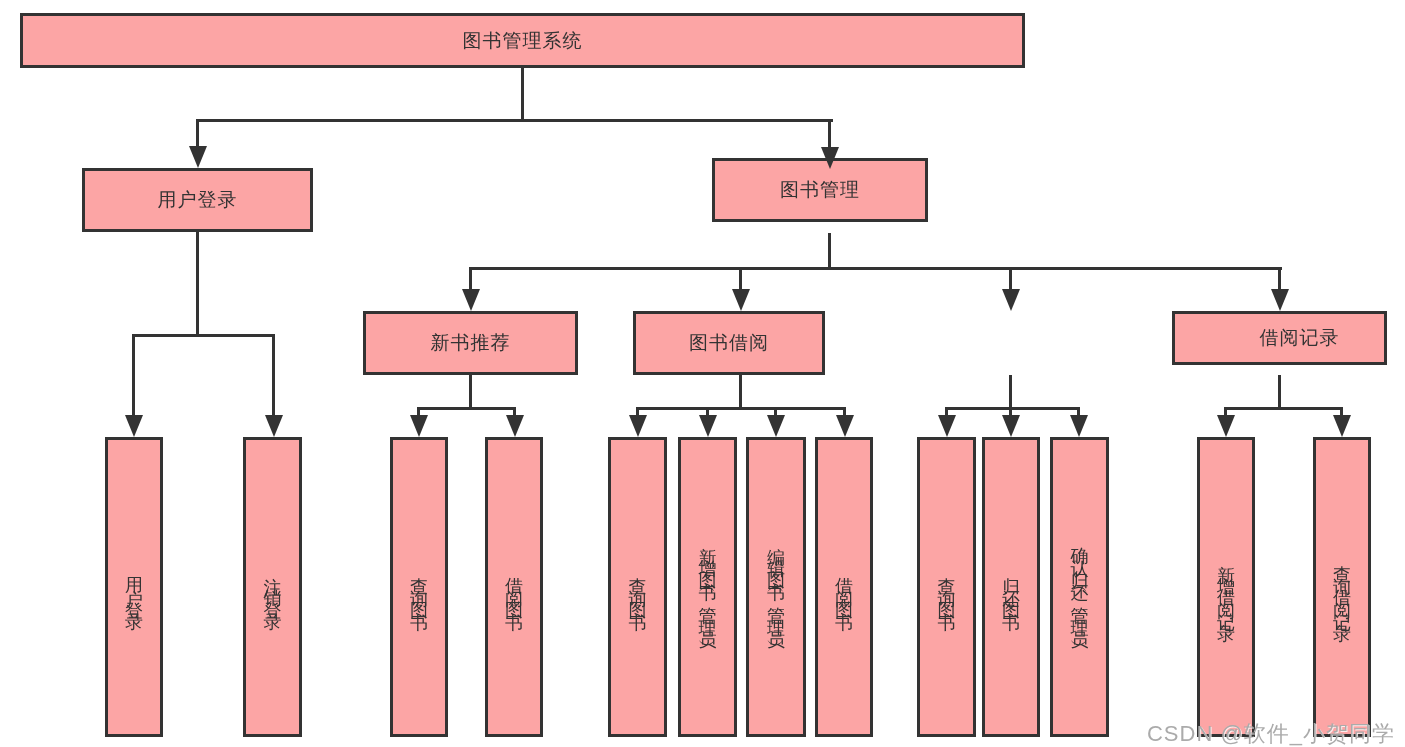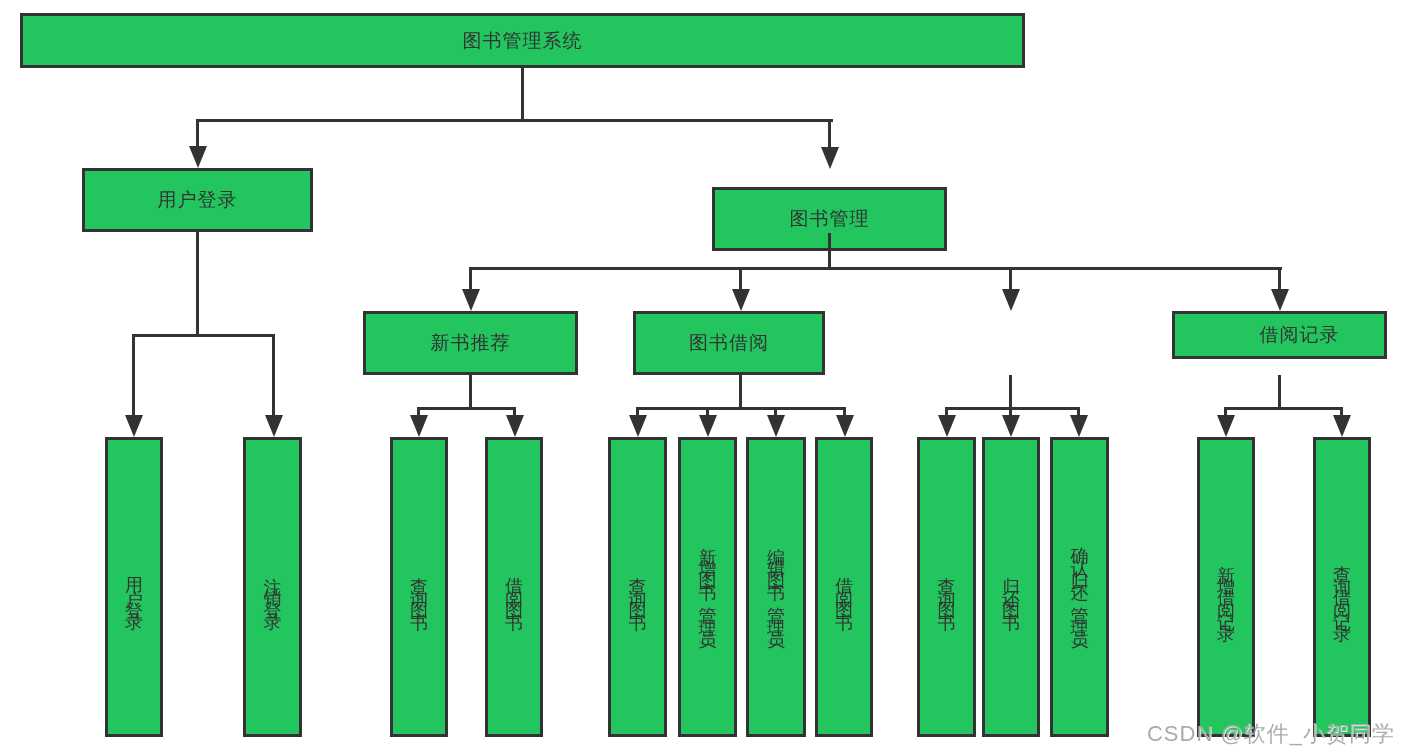--- a/index.html
+++ b/index.html
@@ -1,21 +1,21 @@
 <!DOCTYPE html>
 <html><head>
 <meta charset="utf-8">
 <style>
   html,body{margin:0;padding:0;background:#ffffff;}
   .canvas{
     position:relative;width:1405px;height:747px;background:#ffffff;overflow:hidden;
     font-family:"Liberation Sans","DejaVu Sans",sans-serif;color:#333333;
   }
   .box{
-    position:absolute;background:#22c55e;border:3px solid #333333;box-sizing:border-box;
+    position:absolute;background:#fca5a5;border:3px solid #333333;box-sizing:border-box;
     display:flex;align-items:center;justify-content:center;
   }
   .hbox{font-size:19px;letter-spacing:1px;color:#333333;}
   .vlabel{
     writing-mode:vertical-rl;text-orientation:mixed;
     font-size:18px;letter-spacing:12px;color:#333333;line-height:1;
     display:block;
   }
   .line{position:absolute;background:#333333;}
   .arrow{
@@ -25,25 +25,25 @@
   }
   .watermark{
     position:absolute;right:10px;top:719px;font-size:22px;color:#ababab;
     letter-spacing:1px;z-index:10;text-shadow:1px 1px 0 rgba(255,255,255,0.8);
     white-space:nowrap;
   }
 
   
   #b-root   {left:20px;  top:13px;  width:1005px;height:55px;}
   #b-login  {left:82px;  top:168px; width:231px; height:64px;}
-  #b-mgmt   {left:712px; top:187px; width:235px; height:64px;}
+  #b-mgmt   {left:712px; top:158px; width:216px; height:64px;}
   #b-newbook{left:363px; top:311px; width:215px; height:64px;}
   #b-borrow {left:633px; top:311px; width:192px; height:64px;}
   #b-current{left:903px; top:311px; width:215px; height:64px;}
-  #b-record {left:1172px;top:311px; width:215px; height:48px;padding-left:40px;}
+  #b-record {left:1172px;top:311px; width:215px; height:54px;padding-left:40px;}
 
   .leaf{top:437px;height:300px;}
   #l1 {left:105px; width:58px;}
   #l2 {left:243px; width:59px;}
   #l3 {left:390px; width:58px;}
   #l4 {left:485px; width:58px;}
   #l5 {left:608px; width:59px;}
   #l6 {left:678px; width:59px;}
   #l7 {left:746px; width:60px;}
   #l8 {left:815px; width:58px;}

